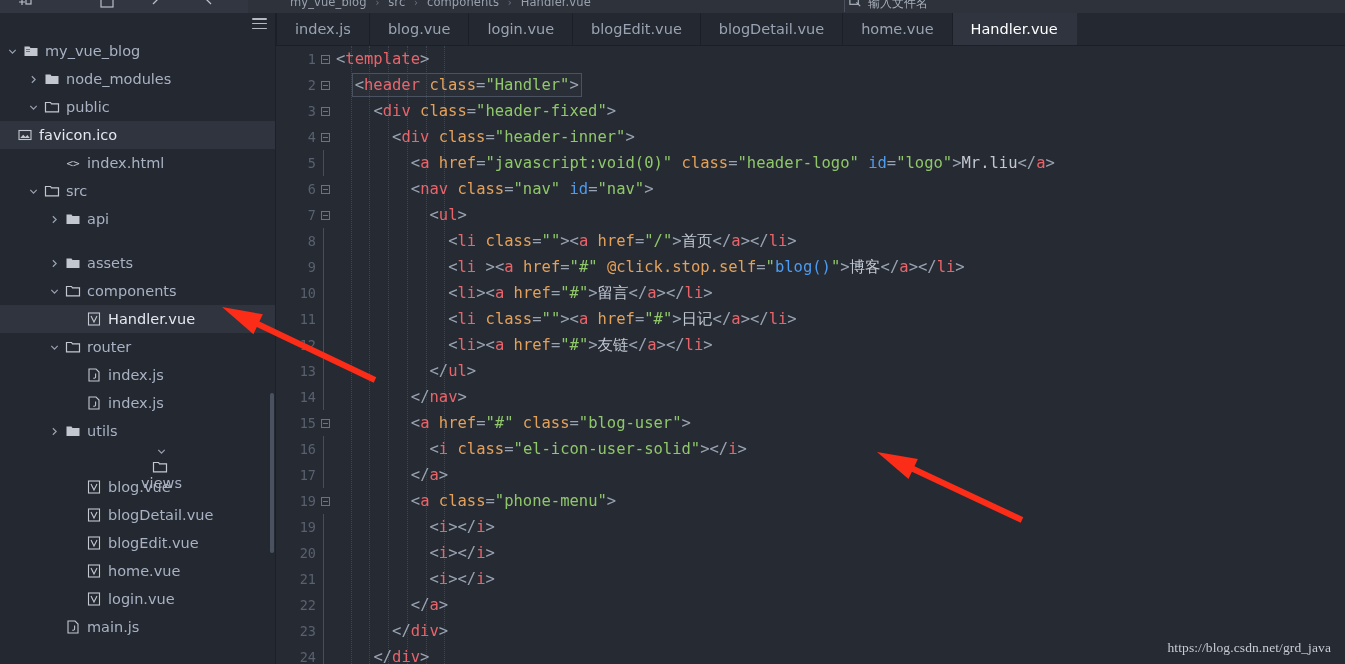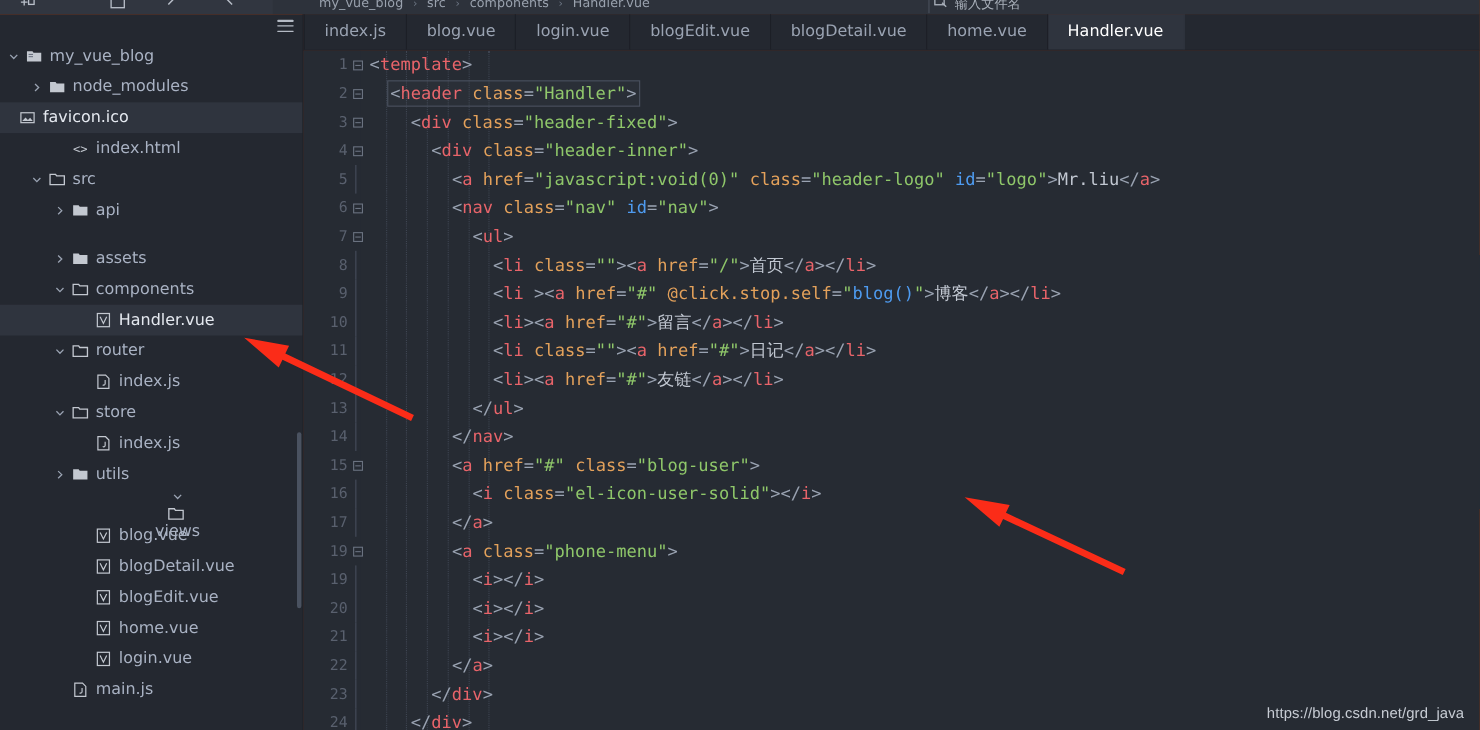--- a/index.html
+++ b/index.html
@@ -212,21 +212,21 @@
     position: absolute; left: 0; top: 0;
     width: 1345px; height: 664px;
     pointer-events: none;
   }
 
   
   .watermark {
     position: absolute; right: 14px; bottom: 8px;
     font-size: 13.5px;
     color: #c7ccd4;
-    font-family: Liberation Sans, sans-serif;
+    font-family: Liberation Serif, serif;
     letter-spacing: .1px;
   }
   .sidebar-scroll {
     position: absolute; right: 1px; top: 380px;
     width: 4px; height: 160px;
     background: #4a5260; border-radius: 2px;
   }
 </style>
 </head>
 <body>
@@ -327,20 +327,33 @@
               <path d="M4.2 2.5L7.8 6l-3.6 3.5"></path>
             </svg>
           </span>
           <span class="tree-icon">
             <svg width="16" height="16" viewBox="0 0 16 16">
               <path d="M1.5 3.5h5l1 1.4h7v8H1.5z" fill="#c3c8d0"></path>
             </svg>
           </span>
           <span class="tree-label">node_modules</span>
         </div>
+        <div class="tree-row" style="padding-left: 27px;">
+          <span class="twisty">
+            <svg width="11" height="11" viewBox="0 0 12 12" fill="none" stroke="#9aa3b2" stroke-width="1.3">
+              <path d="M2.5 4.2L6 7.8l3.5-3.6"></path>
+            </svg>
+          </span>
+          <span class="tree-icon">
+            <svg width="16" height="16" viewBox="0 0 16 16">
+              <path d="M1.5 3.5h5l1 1.4h7v8H1.5z" fill="none" stroke="#c3c8d0" stroke-width="1.2"></path>
+            </svg>
+          </span>
+          <span class="tree-label">public</span>
+        </div>
         <div class="tree-row selected" style="">
           <span class="twisty empty"></span>
           <span class="tree-icon">
             <svg width="16" height="16" viewBox="0 0 16 16">
               <rect x="2" y="3.5" width="12" height="9" fill="none" stroke="#c3c8d0" stroke-width="1.1"></rect>
               <path d="M3.2 11l3-3.2 2.2 2.3 2-2 2.4 2.9z" fill="#c3c8d0"></path>
             </svg>
           </span>
           <span class="tree-label">favicon.ico</span>
         </div>
@@ -430,33 +443,20 @@
         </div>
         <div class="tree-row" style="padding-left: 69px;">
           <span class="twisty empty"></span>
           <span class="tree-icon">
             <svg width="16" height="16" viewBox="0 0 16 16">
               <path d="M3 2h7l3 3v9H3z" fill="none" stroke="#c3c8d0" stroke-width="1.1"></path>
               <path d="M9.6 6.5v3.4a1.3 1.3 0 0 1-2.2.9" fill="none" stroke="#c3c8d0" stroke-width="1.05"></path>
             </svg>
           </span>
           <span class="tree-label">index.js</span>
-        </div>
-        <div class="tree-row" style="padding-left: 48px;">
-          <span class="twisty">
-            <svg width="11" height="11" viewBox="0 0 12 12" fill="none" stroke="#9aa3b2" stroke-width="1.3">
-              <path d="M2.5 4.2L6 7.8l3.5-3.6"></path>
-            </svg>
-          </span>
-          <span class="tree-icon">
-            <svg width="16" height="16" viewBox="0 0 16 16">
-              <path d="M1.5 3.5h5l1 1.4h7v8H1.5z" fill="none" stroke="#c3c8d0" stroke-width="1.2"></path>
-            </svg>
-          </span>
-          <span class="tree-label">store</span>
         </div>
         <div class="tree-row" style="padding-left: 69px;">
           <span class="twisty empty"></span>
           <span class="tree-icon">
             <svg width="16" height="16" viewBox="0 0 16 16">
               <path d="M3 2h7l3 3v9H3z" fill="none" stroke="#c3c8d0" stroke-width="1.1"></path>
               <path d="M9.6 6.5v3.4a1.3 1.3 0 0 1-2.2.9" fill="none" stroke="#c3c8d0" stroke-width="1.05"></path>
             </svg>
           </span>
           <span class="tree-label">index.js</span>

